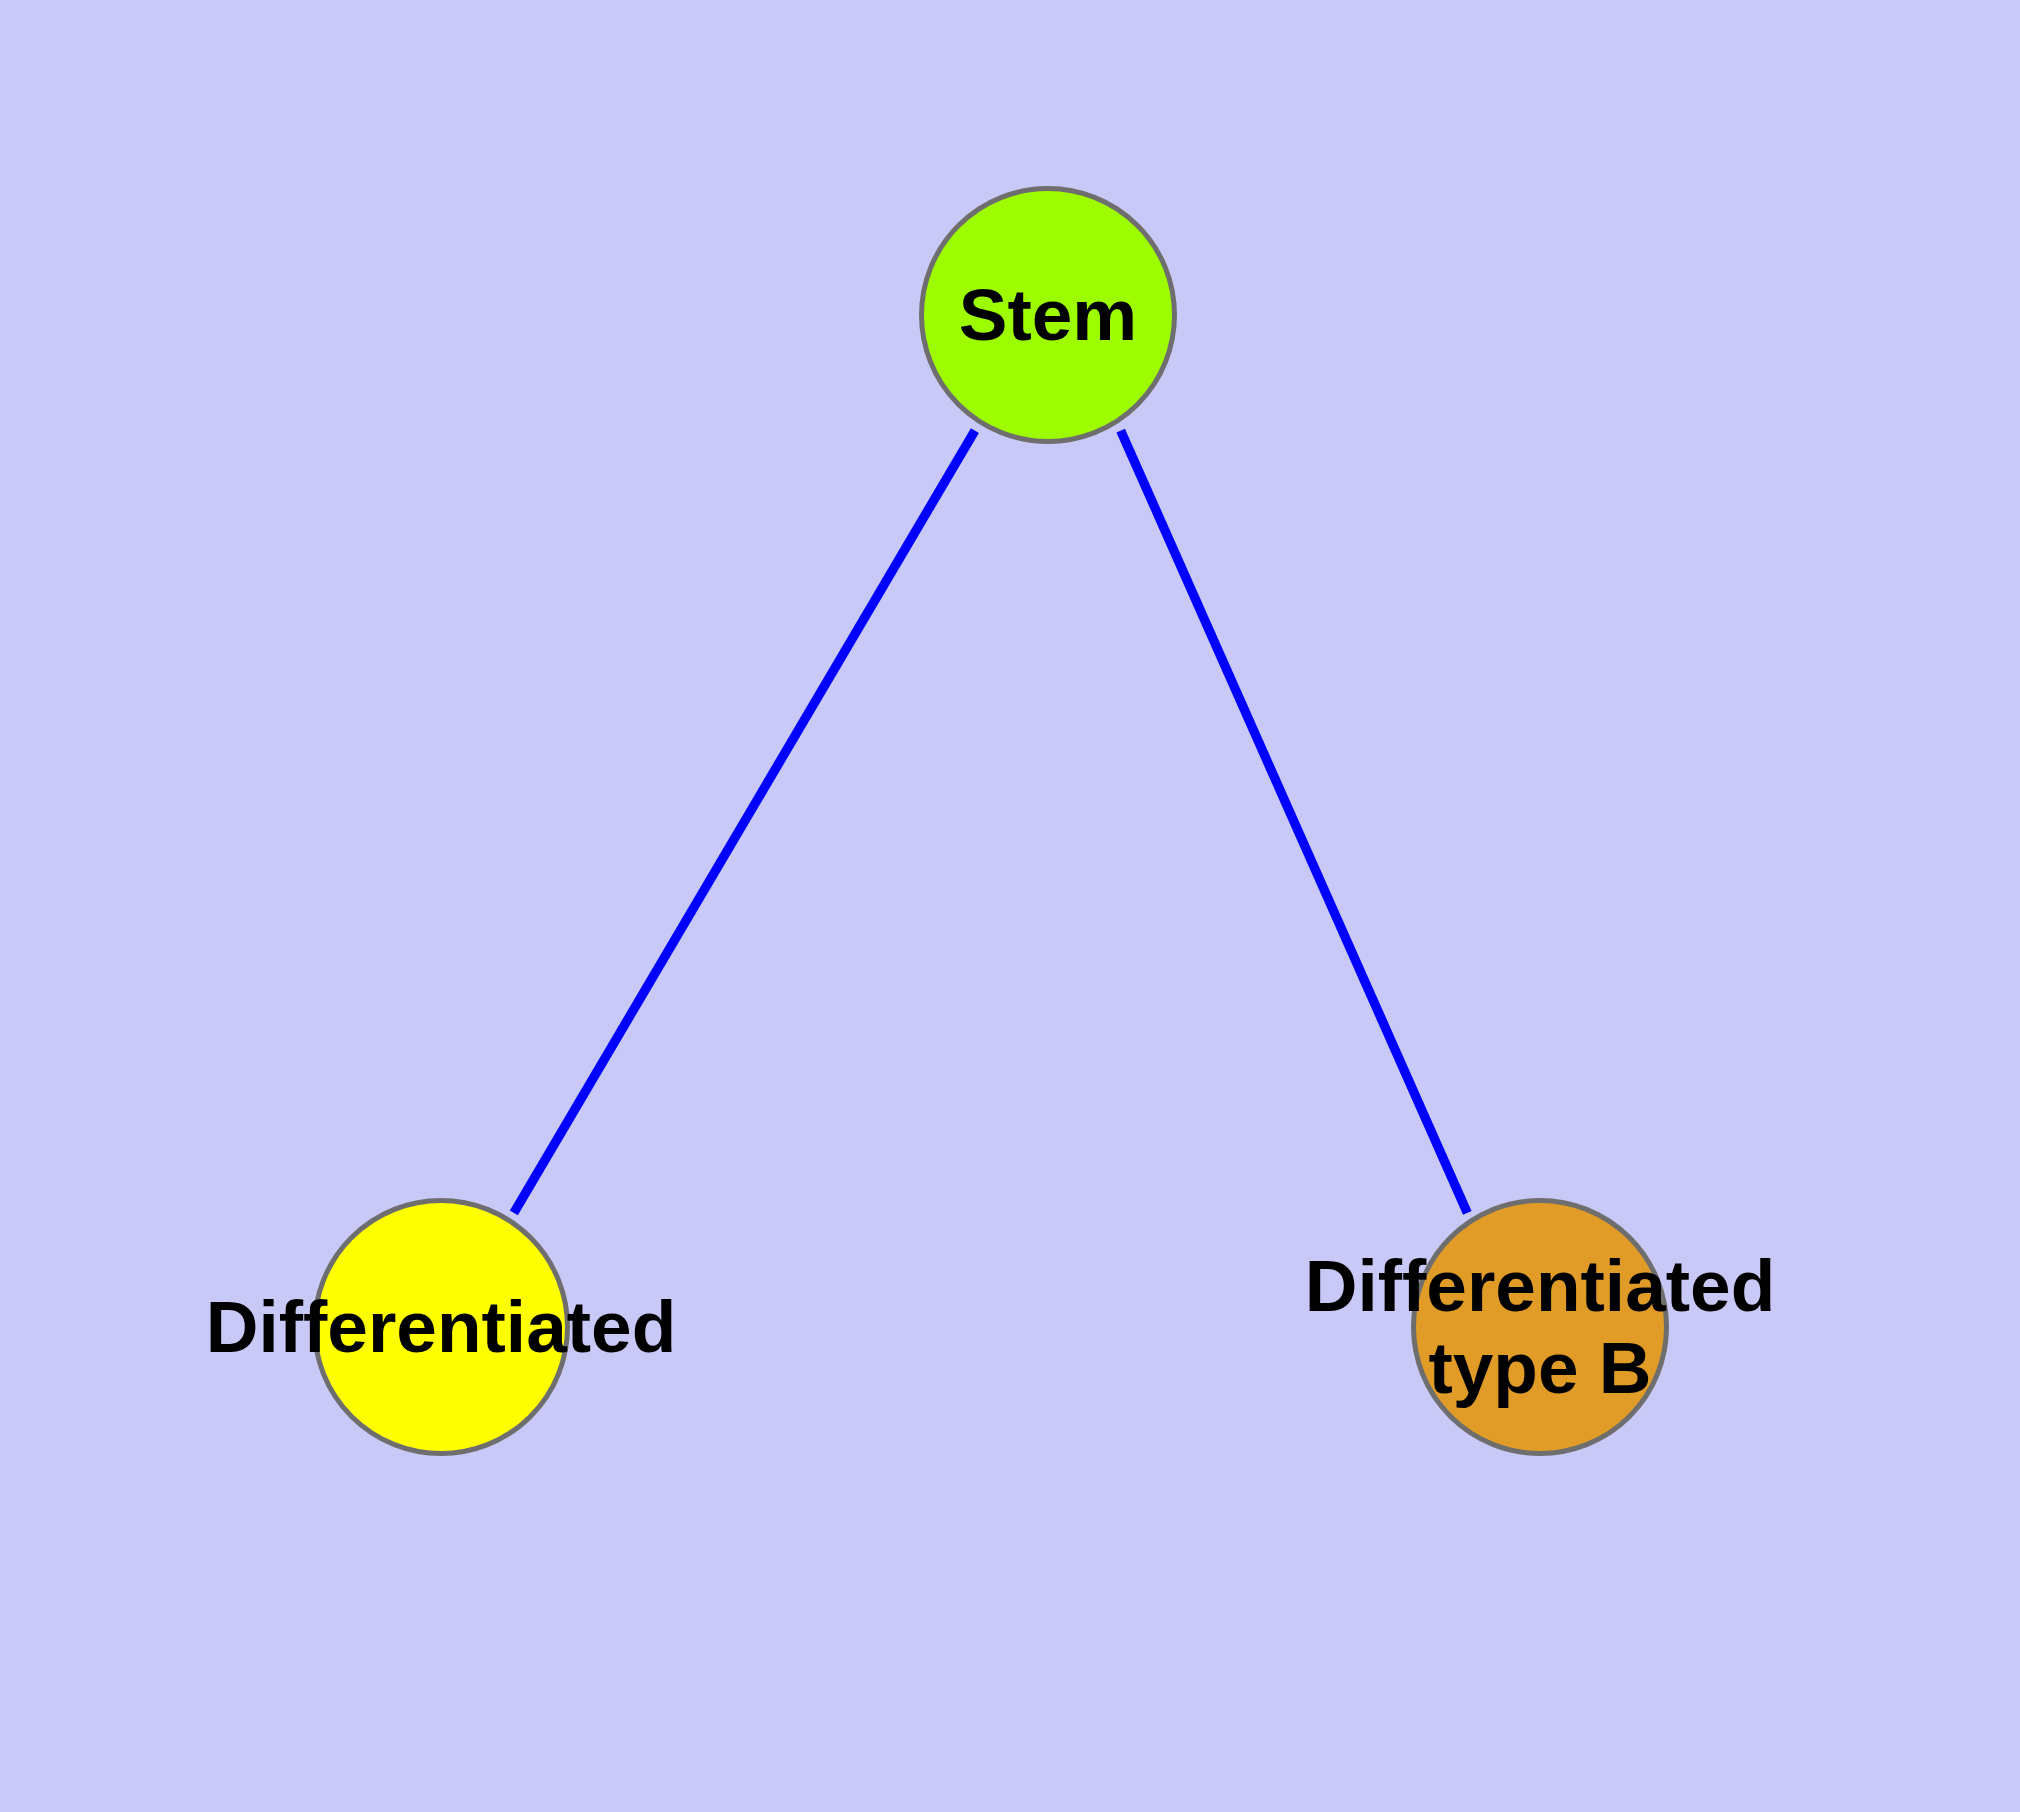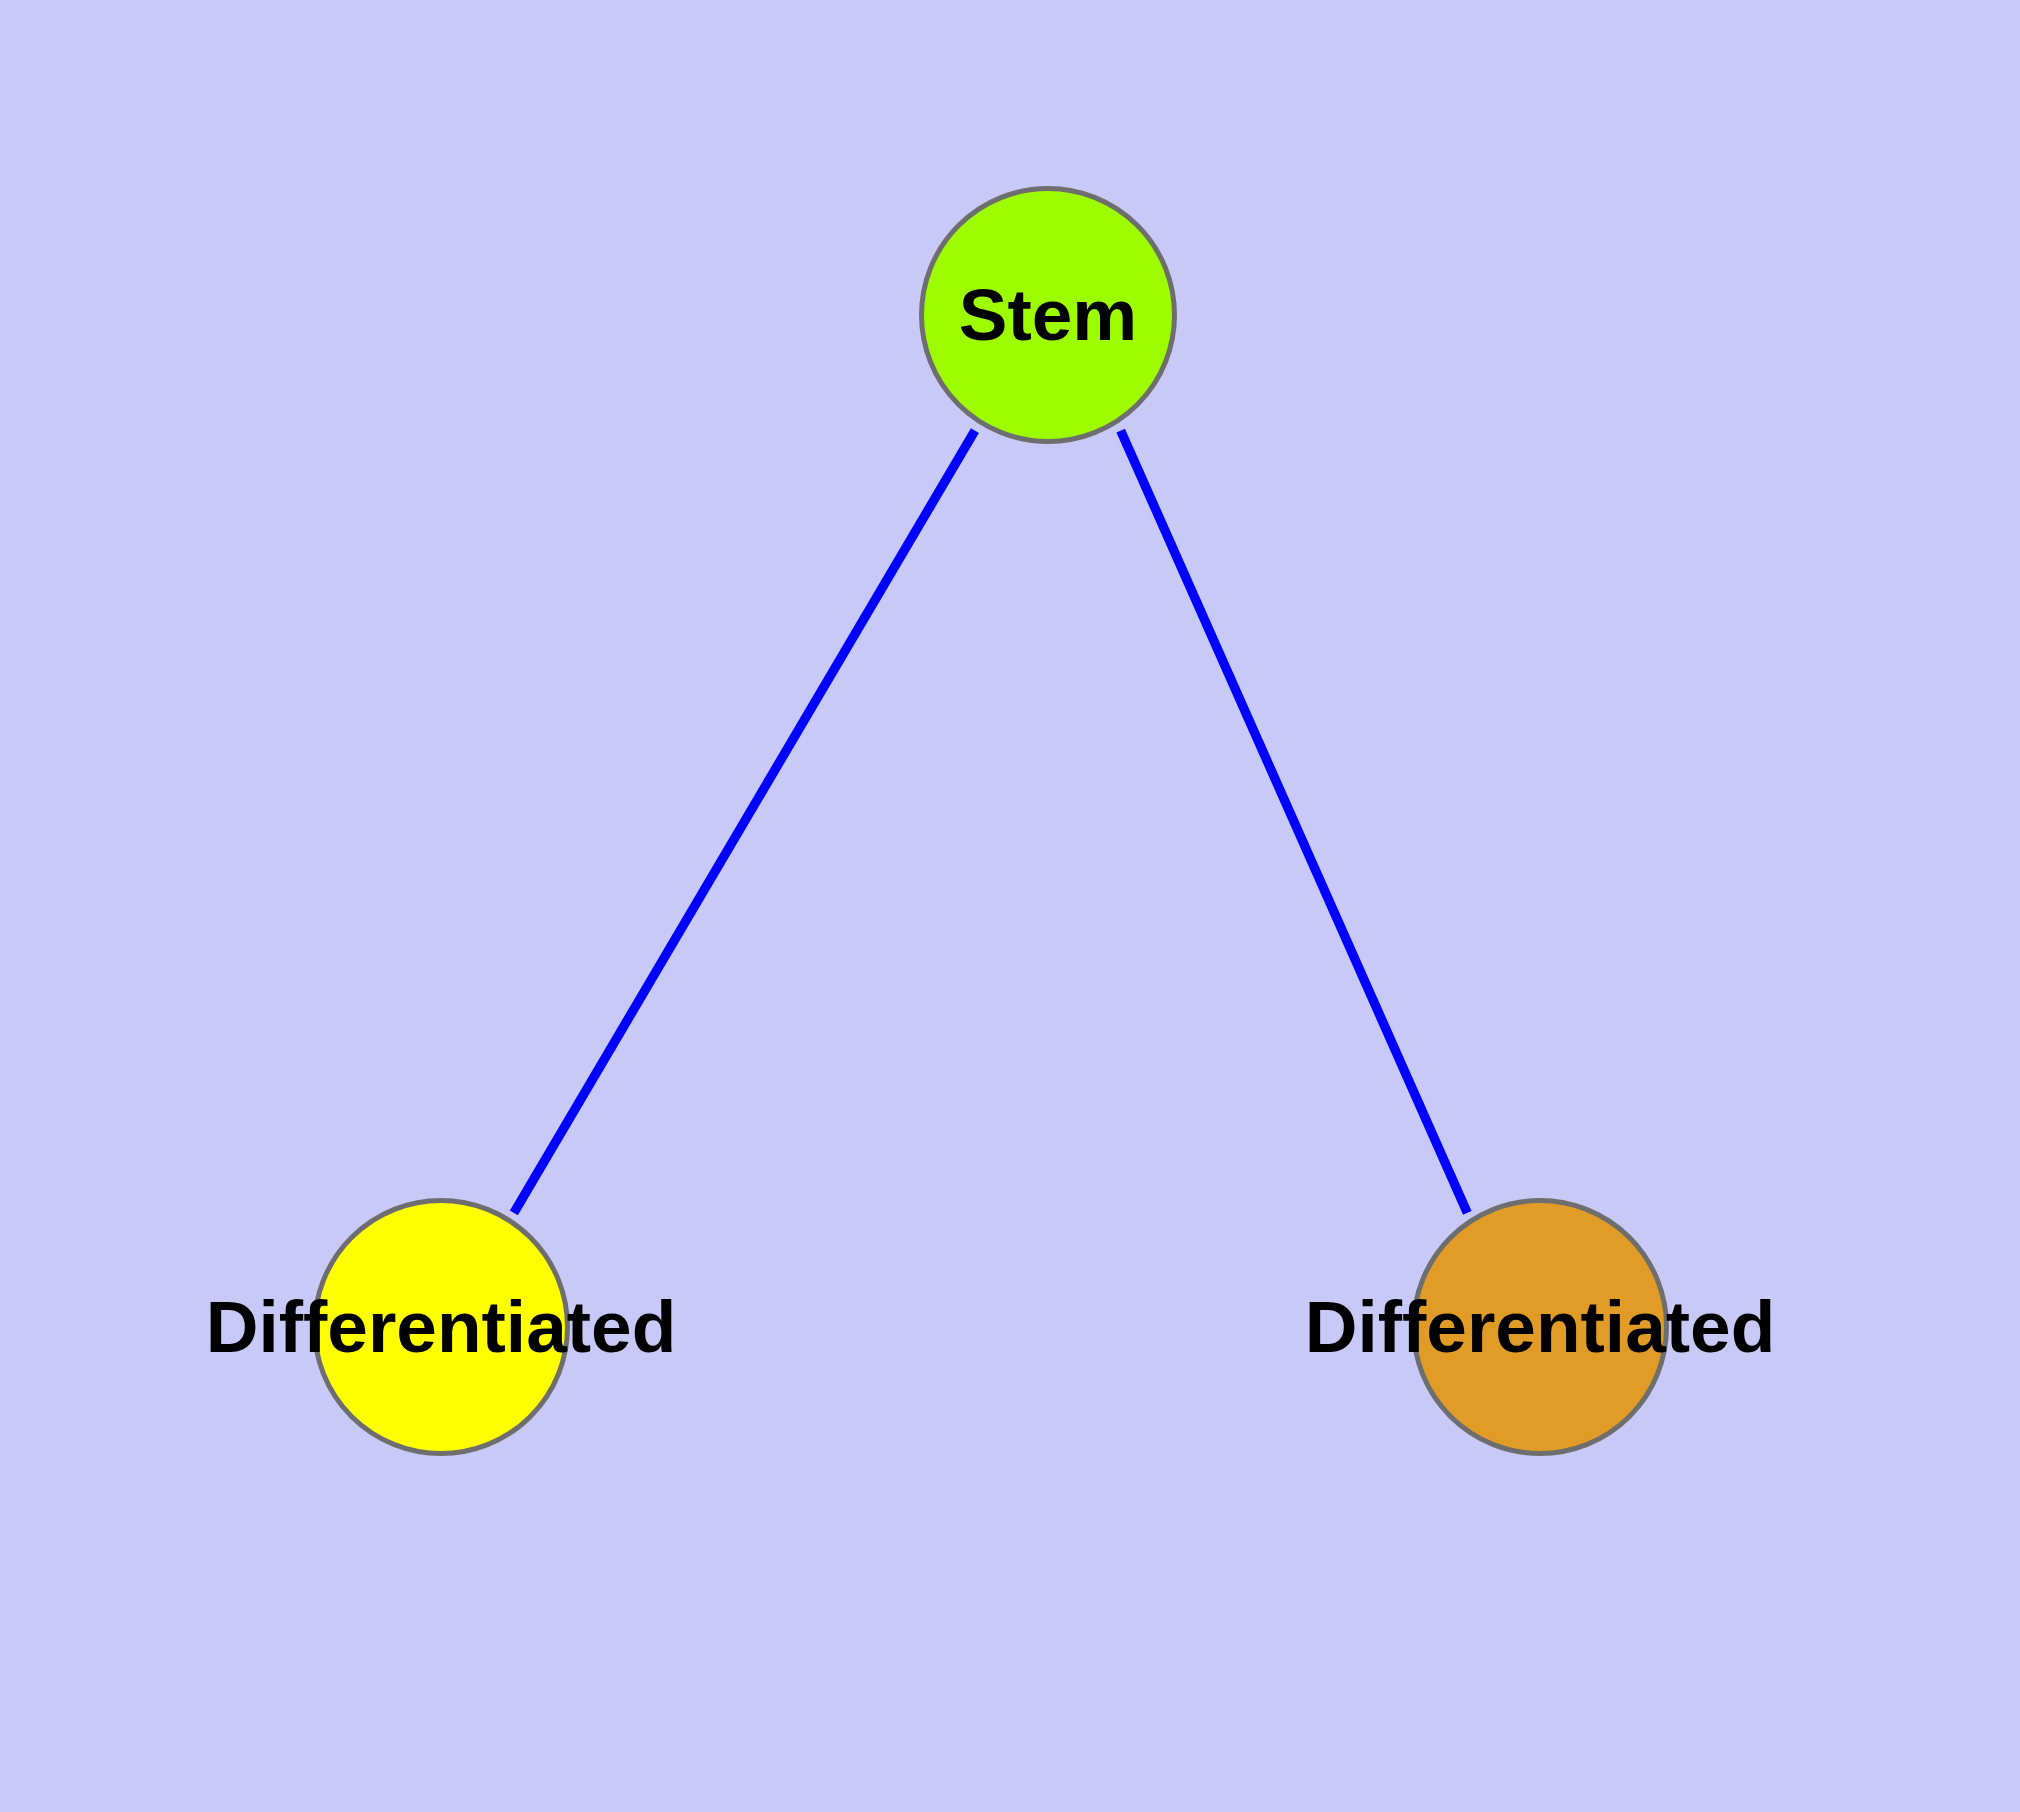--- a/index.html
+++ b/index.html
@@ -82,18 +82,19 @@
 
     <div class="node" id="node-diff-a" style="left: 312px; top: 1198px; width: 258px; height: 258px; background: rgb(255, 255, 0); border: 5.1px solid rgb(110, 110, 110);">
       <span class="node-label" style="font-size: 73px; color: rgb(0, 0, 0);">
         <span class="lbl-line">Differentiated</span>
       </span>
     </div>
 
     <div class="node" id="node-diff-b" style="left: 1411px; top: 1198px; width: 258px; height: 258px; background: rgb(224, 156, 38); border: 5.1px solid rgb(110, 110, 110);">
       <span class="node-label" style="font-size: 73px; color: rgb(0, 0, 0);">
         <span class="lbl-line">Differentiated</span>
+        <span class="lbl-line">type B</span>
       </span>
     </div>
 
   </div>
 </div>
 
 
 </body></html>

